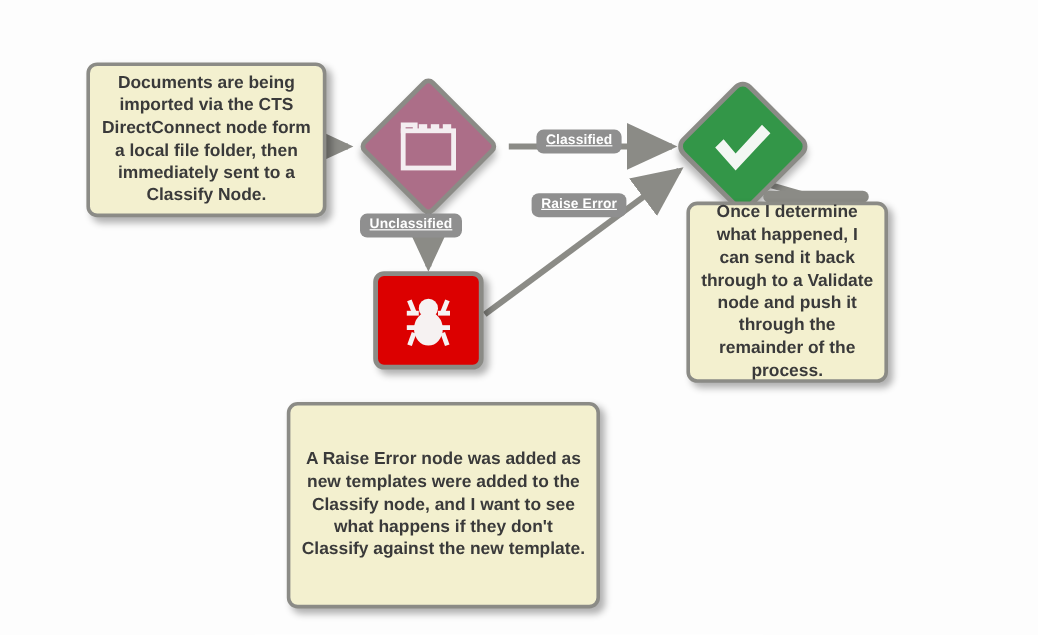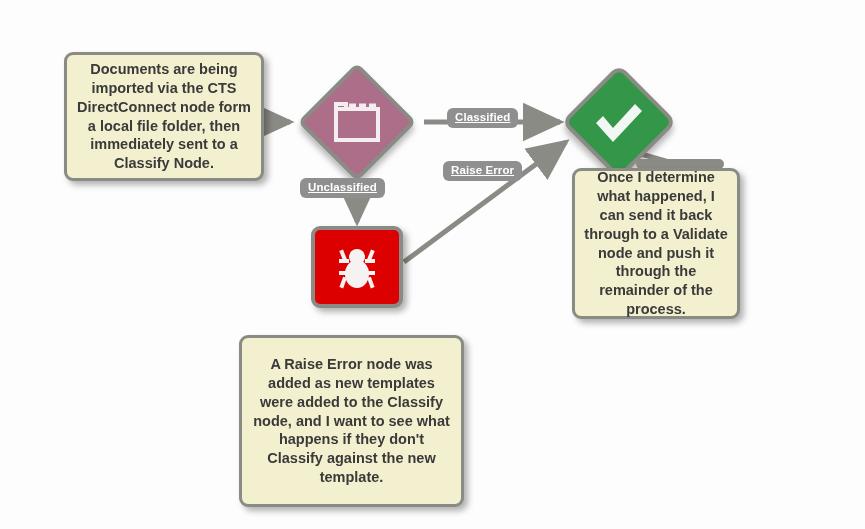--- a/index.html
+++ b/index.html
@@ -194,27 +194,27 @@
       </svg>
     </div>
   </div>
 
   <div class="edge-label" style="left:447px; top:108px;">Classified</div>
 
   <div class="edge-label" style="left:300px; top:178px;">Unclassified</div>
 
   <div class="edge-label" style="left:443px; top:161px;">Raise Error</div>
 
-  <div class="callout" style="left:64px; top:52px; width:200px; height:129px;">
+  <div class="callout" style="left:72px; top:52px; width:200px; height:129px;">
     <span class="txt">Documents are being imported via the CTS DirectConnect node form a local file folder, then immediately sent to a Classify Node.</span>
   </div>
 
   <div class="callout-tab" style="left:636px; top:159px; width:88px; height:10px;"></div>
 
   <div class="callout" style="left:572px; top:168px; width:168px; height:151px;">
     <span class="txt">Once I determine what happened, I can send it back through to a Validate node and push it through the remainder of the process.</span>
   </div>
 
-  <div class="callout" style="left:239px; top:335px; width:225px; height:172px;">
+  <div class="callout" style="left:239px; top:335px; width:261px; height:172px;">
     <span class="txt">A Raise Error node was added as new templates were added to the Classify node, and I want to see what happens if they don't Classify against the new template.</span>
   </div>
 
 </div>
 
 </body></html>

